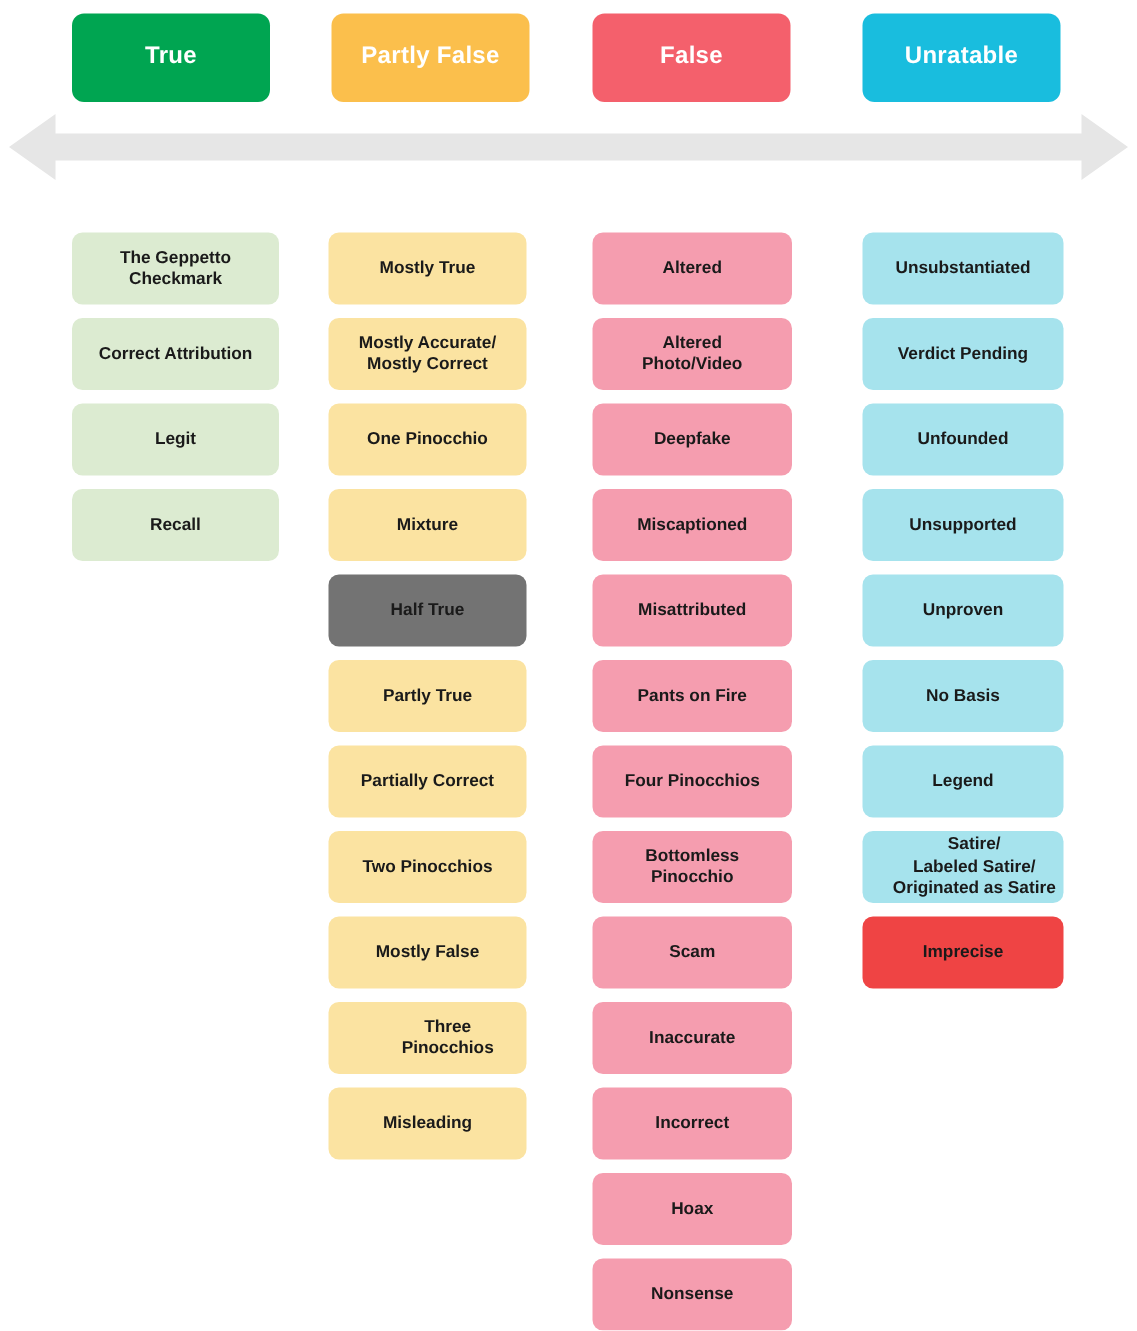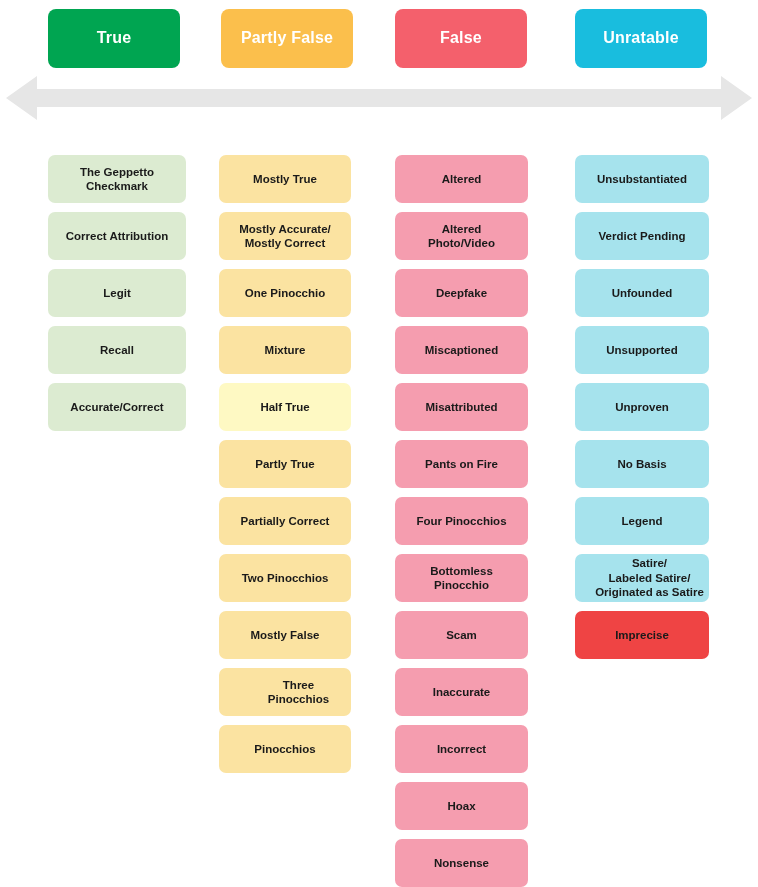--- a/index.html
+++ b/index.html
@@ -116,35 +116,34 @@
     </svg>
   </div>
 
   <div class="columns">
     <div class="column col0">
         <div class="cell" style="background: rgb(220, 235, 209); color: rgb(26, 26, 26);">The Geppetto
 Checkmark</div>
         <div class="cell" style="background: rgb(220, 235, 209); color: rgb(26, 26, 26);">Correct Attribution</div>
         <div class="cell" style="background: rgb(220, 235, 209); color: rgb(26, 26, 26);">Legit</div>
         <div class="cell" style="background: rgb(220, 235, 209); color: rgb(26, 26, 26);">Recall</div>
-        <div class="cell" style="background: rgb(220, 235, 209); color: rgb(26, 26, 26);">Accurate/Correct</div>
       </div>
     <div class="column col1">
         <div class="cell" style="background: rgb(251, 227, 161); color: rgb(26, 26, 26);">Mostly True</div>
         <div class="cell" style="background: rgb(251, 227, 161); color: rgb(26, 26, 26);">Mostly Accurate/
 Mostly Correct</div>
         <div class="cell" style="background: rgb(251, 227, 161); color: rgb(26, 26, 26);">One Pinocchio</div>
         <div class="cell" style="background: rgb(251, 227, 161); color: rgb(26, 26, 26);">Mixture</div>
-        <div class="cell" style="background: #fef9c3; color: rgb(26, 26, 26);">Half True</div>
+        <div class="cell" style="background: #737373; color: rgb(26, 26, 26);">Half True</div>
         <div class="cell" style="background: rgb(251, 227, 161); color: rgb(26, 26, 26);">Partly True</div>
         <div class="cell" style="background: rgb(251, 227, 161); color: rgb(26, 26, 26);">Partially Correct</div>
         <div class="cell" style="background: rgb(251, 227, 161); color: rgb(26, 26, 26);">Two Pinocchios</div>
         <div class="cell" style="background: rgb(251, 227, 161); color: rgb(26, 26, 26);">Mostly False</div>
         <div class="cell" style="background: rgb(251, 227, 161); color: rgb(26, 26, 26); padding-left: 32px;">Three Pinocchios</div>
-        <div class="cell" style="background: rgb(251, 227, 161); color: rgb(26, 26, 26);">Pinocchios</div>
+        <div class="cell" style="background: rgb(251, 227, 161); color: rgb(26, 26, 26);">Misleading</div>
       </div>
     <div class="column col2">
         <div class="cell" style="background: rgb(245, 157, 175); color: rgb(26, 26, 26);">Altered</div>
         <div class="cell" style="background: rgb(245, 157, 175); color: rgb(26, 26, 26);">Altered
 Photo/Video</div>
         <div class="cell" style="background: rgb(245, 157, 175); color: rgb(26, 26, 26);">Deepfake</div>
         <div class="cell" style="background: rgb(245, 157, 175); color: rgb(26, 26, 26);">Miscaptioned</div>
         <div class="cell" style="background: rgb(245, 157, 175); color: rgb(26, 26, 26);">Misattributed</div>
         <div class="cell" style="background: rgb(245, 157, 175); color: rgb(26, 26, 26);">Pants on Fire</div>
         <div class="cell" style="background: rgb(245, 157, 175); color: rgb(26, 26, 26);">Four Pinocchios</div>

